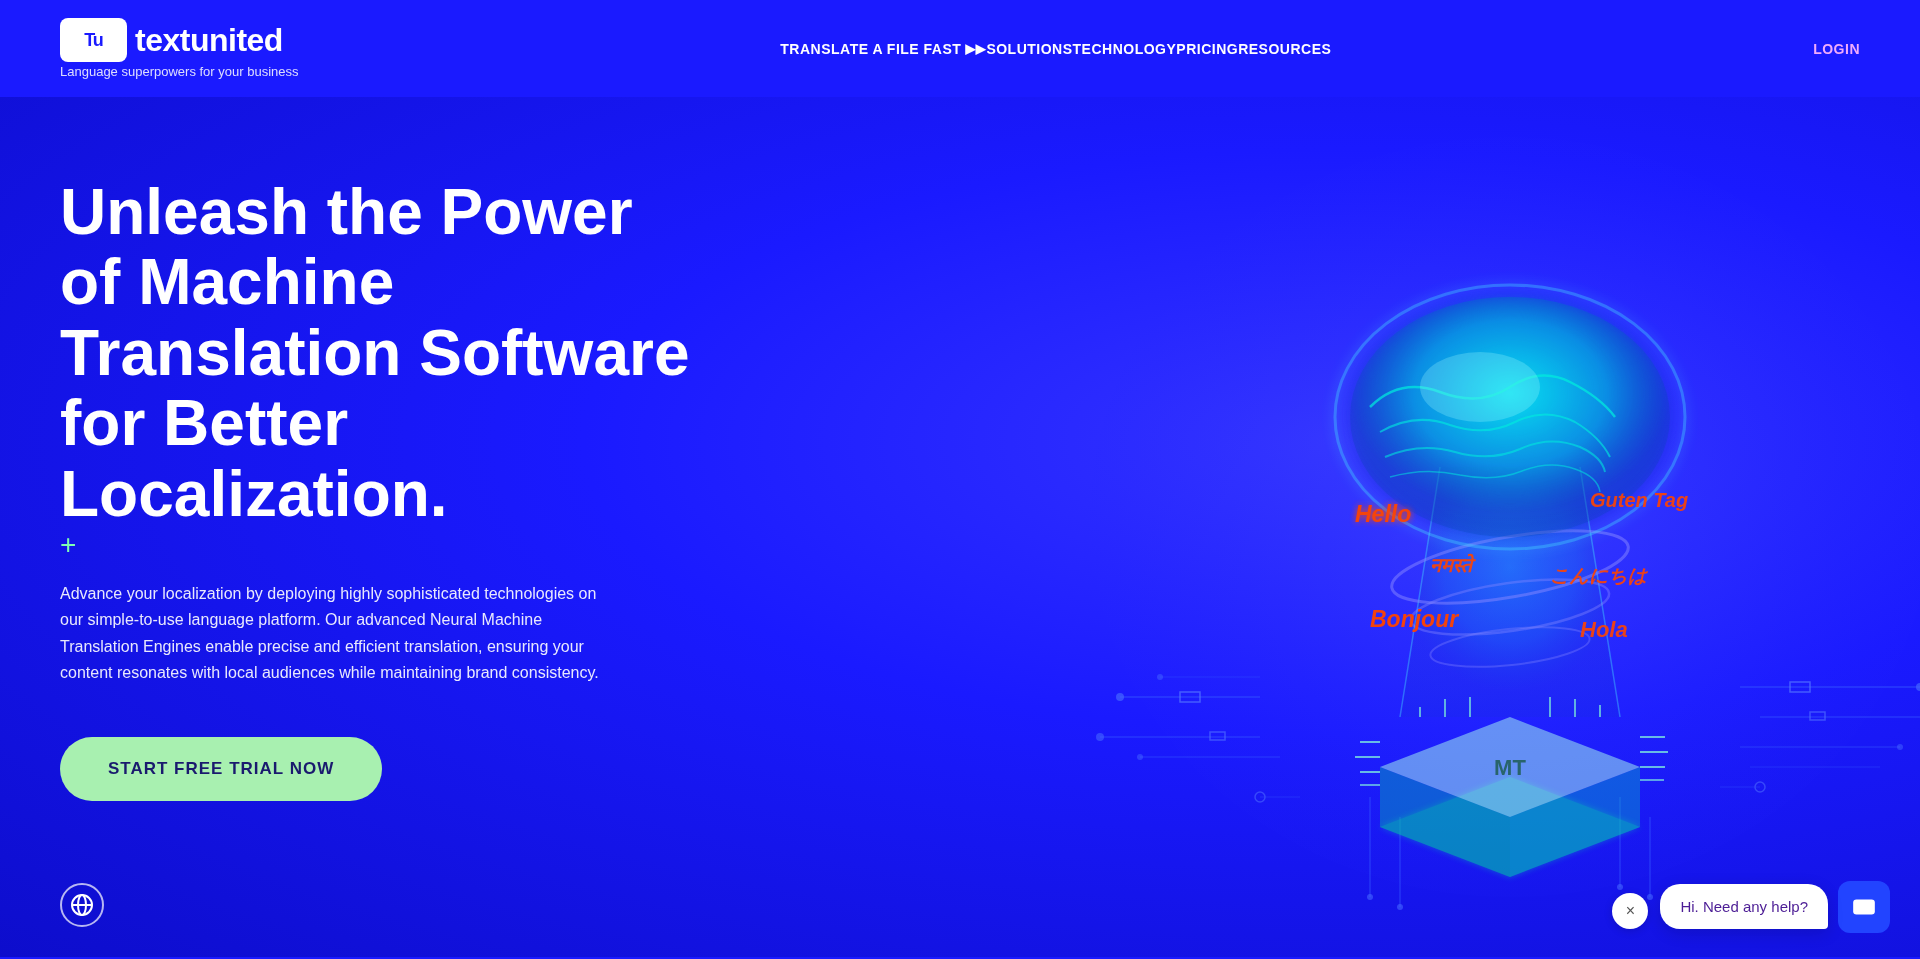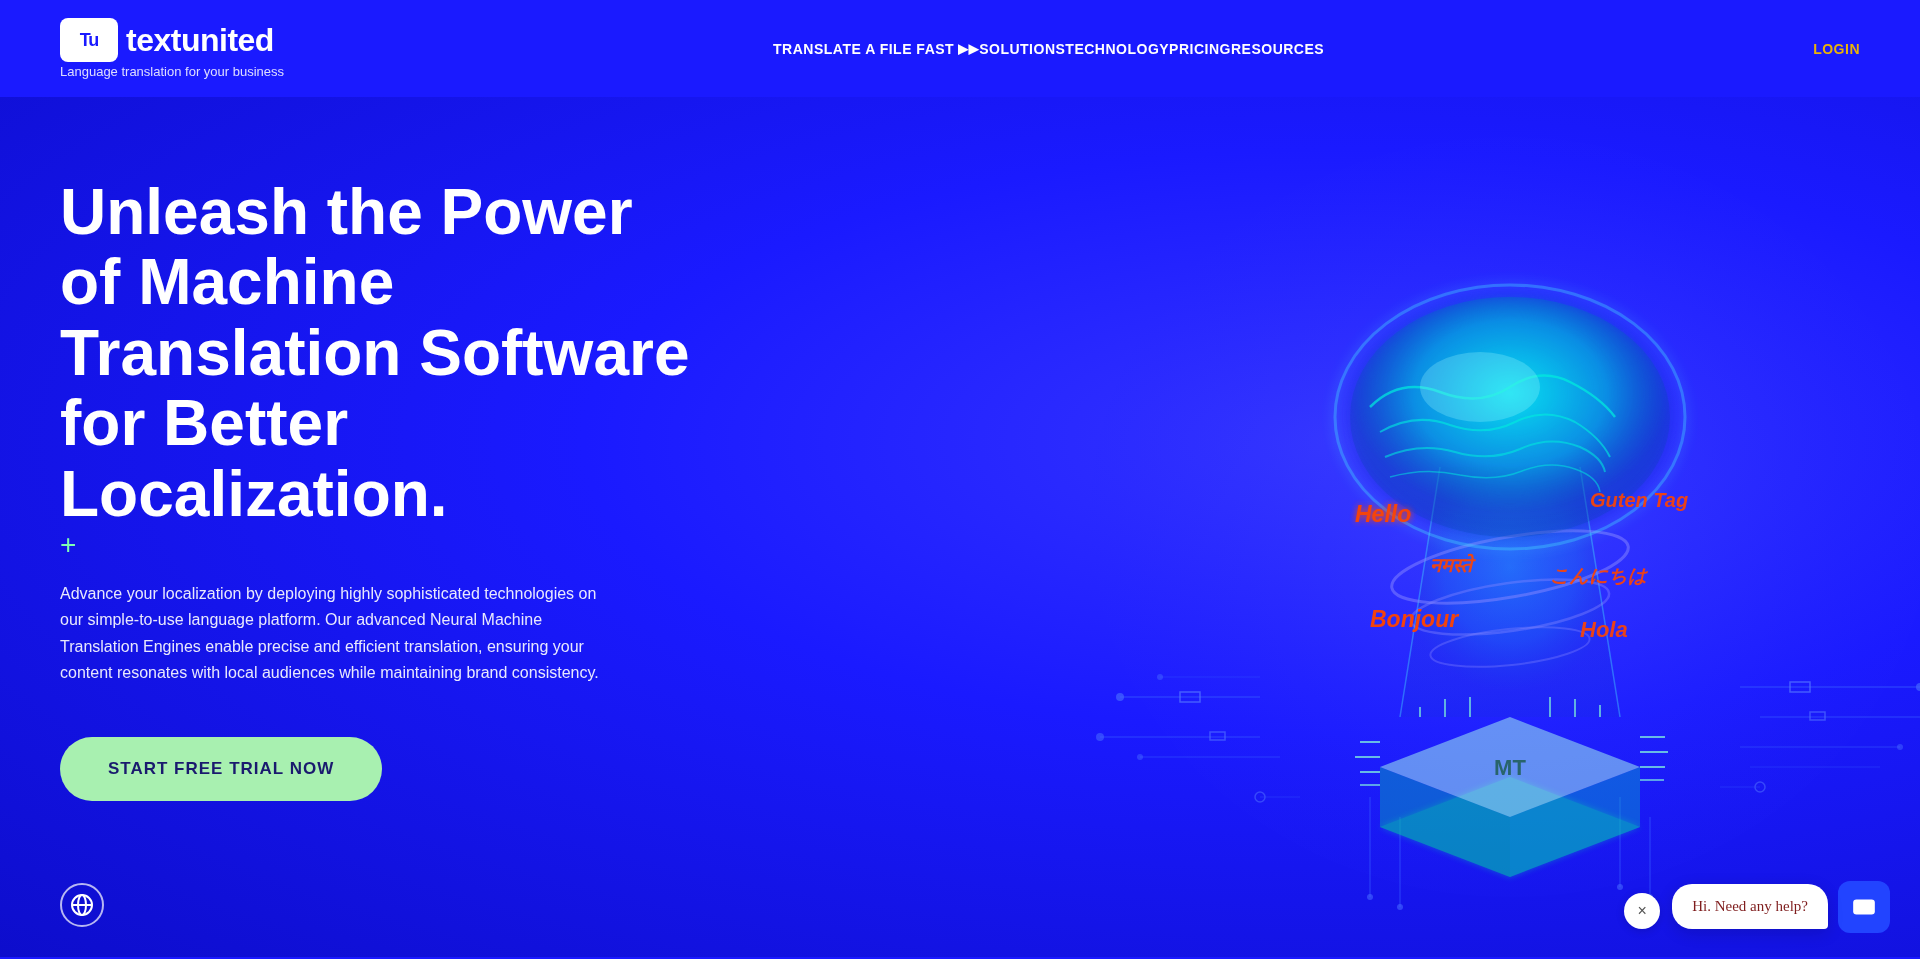--- a/index.html
+++ b/index.html
@@ -21,21 +21,21 @@
     .logo-area {
       display: flex;
       flex-direction: column;
     }
     .logo-box {
       display: flex;
       align-items: center;
       gap: 8px;
     }
     .logo-icon {
-      width: 58px;
+      width: 67px;
       height: 44px;
       background: white;
       border-radius: 8px;
       display: flex;
       align-items: center;
       justify-content: center;
       font-weight: 900;
       font-size: 18px;
       color: #1a1aff;
       letter-spacing: -1px;
@@ -65,21 +65,21 @@
       text-transform: uppercase;
       display: flex;
       align-items: center;
       gap: 4px;
     }
     .nav-link .fast-arrows {
       color: white;
       font-size: 13px;
     }
     .nav-login {
-      color: #eab308;
+      color: #f0abfc;
       font-size: 14px;
       font-weight: 600;
       letter-spacing: 0.5px;
       cursor: pointer;
       text-transform: uppercase;
     }
 
     
     .hero {
       position: relative;
@@ -174,24 +174,23 @@
       display: flex;
       align-items: flex-end;
       gap: 10px;
       z-index: 100;
     }
     .chat-bubble {
       background: white;
       border-radius: 20px 20px 4px 20px;
       padding: 14px 20px;
       font-size: 15px;
-      color: #7f1d1d;
+      color: #4c1d95;
       font-weight: 500;
       box-shadow: 0 4px 16px rgba(0,0,0,0.15);
-      font-family: Liberation Serif, serif;
     }
     .chat-close {
       width: 36px;
       height: 36px;
       background: white;
       border-radius: 50%;
       display: flex;
       align-items: center;
       justify-content: center;
       cursor: pointer;
@@ -223,21 +222,21 @@
 <body>
 
 <nav>
   <div class="logo-area">
     <div class="logo-box">
       <div class="logo-icon">
         <span>Tu</span>
       </div>
       <span class="logo-name">textunited</span>
     </div>
-    <span class="logo-tagline">Language translation for your business</span>
+    <span class="logo-tagline">Language superpowers for your business</span>
   </div>
 
   <div class="nav-links">
     <span class="nav-link">
       <span>TRANSLATE A FILE FAST</span>
       <span class="fast-arrows">▶▶</span>
     </span>
     <span class="nav-link">SOLUTIONS</span>
     <span class="nav-link">TECHNOLOGY</span>
     <span class="nav-link">PRICING</span>

